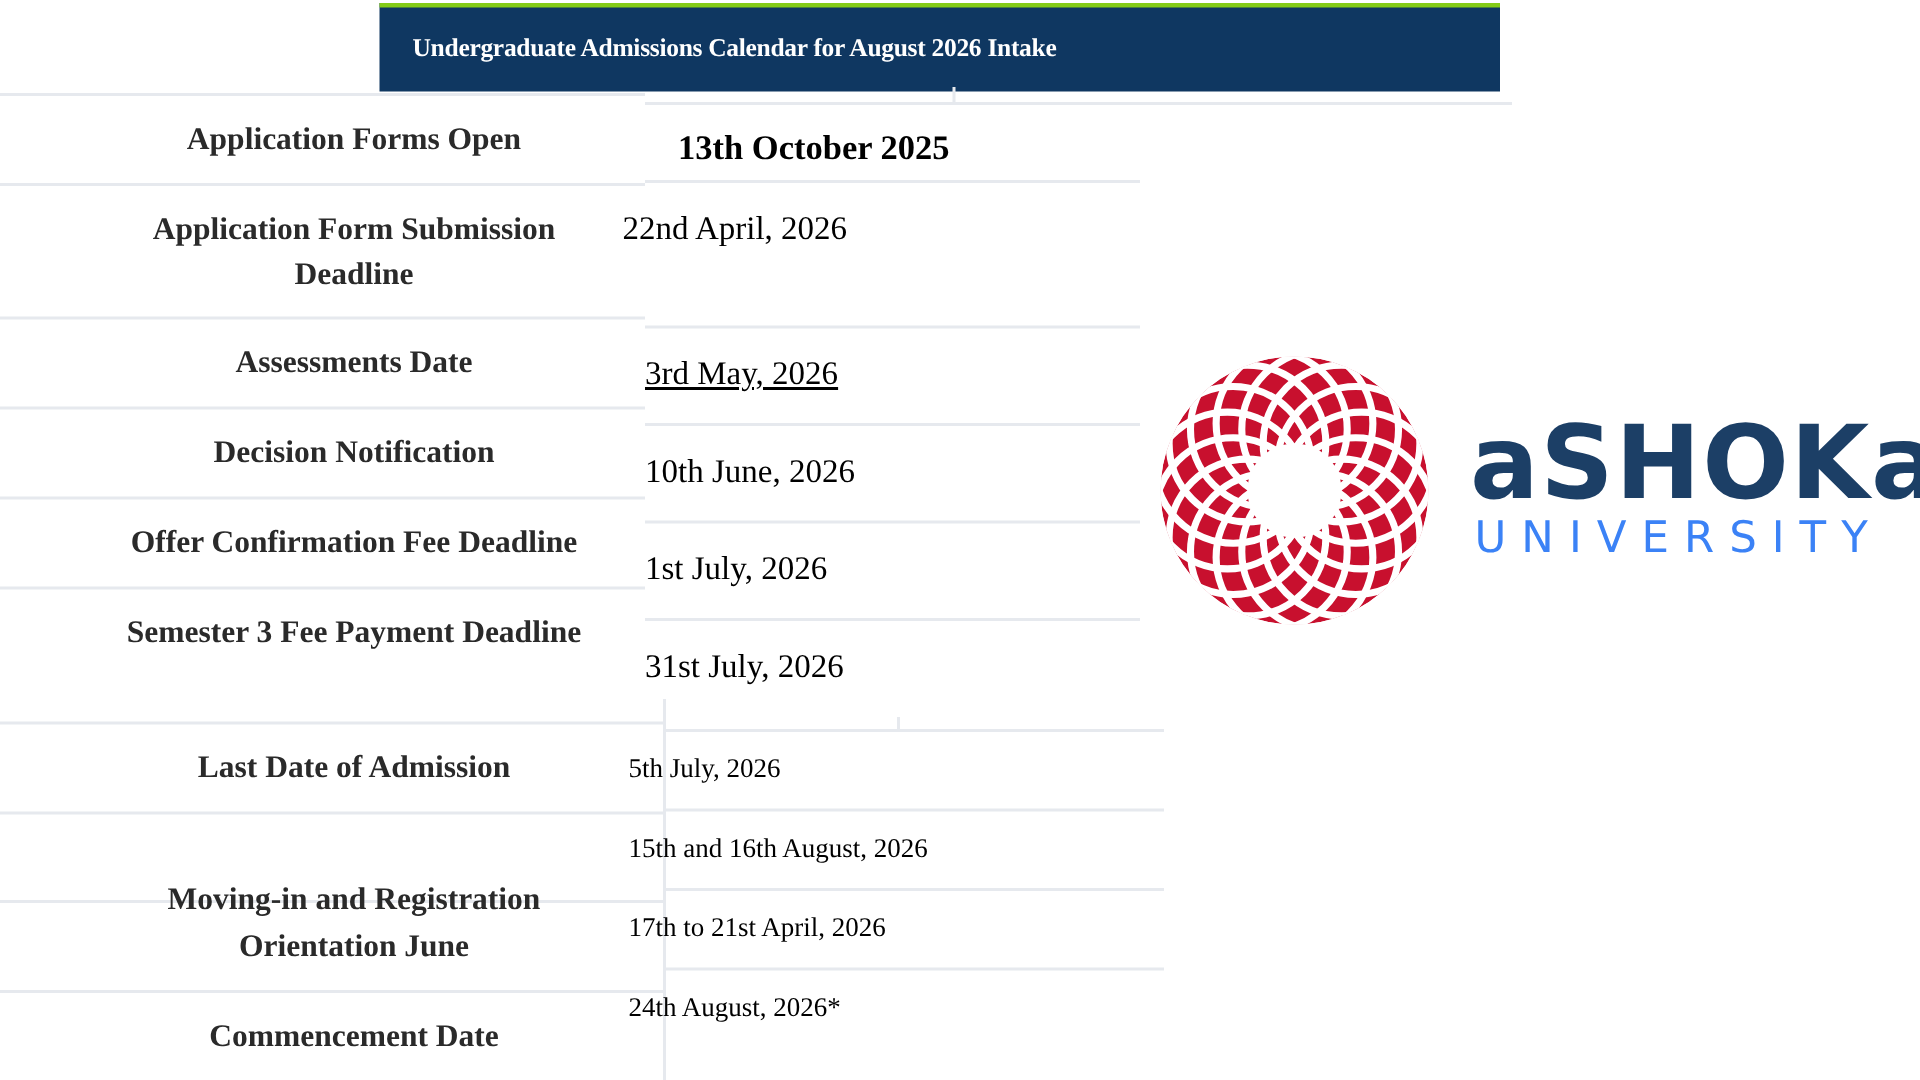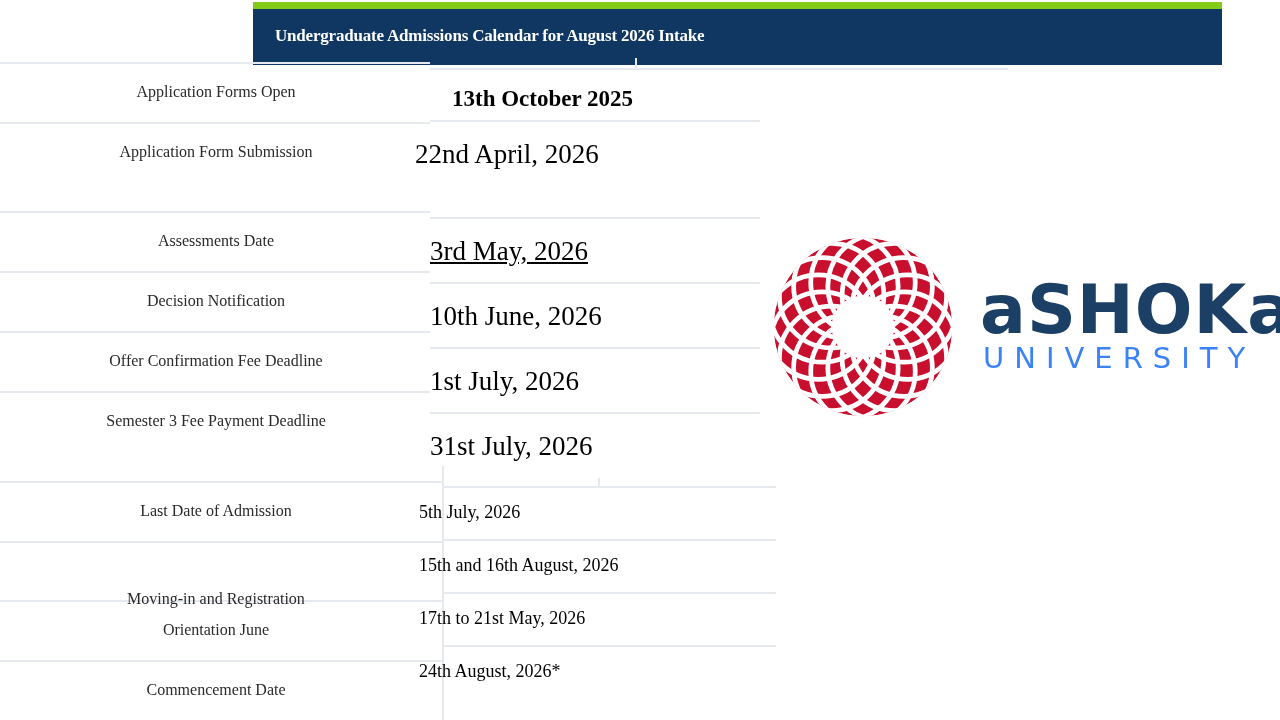--- a/index.html
+++ b/index.html
@@ -3,45 +3,45 @@
   <meta charset="utf-8">
   <style>
     html, body { margin: 0; padding: 0; }
     body {
       width: 1280px; height: 720px; position: relative; overflow: hidden;
       background: #ffffff;
       font-family: "DejaVu Serif", "Liberation Serif", serif;
       color: #2b2b2b;
     }
     .banner {
-      position: absolute; left: 253px; top: 2px; width: 969px; height: 56px;
+      position: absolute; left: 253px; top: 2px; width: 747px; height: 56px;
       background: #0f3761;
-      border-top: 7px solid #84cc16;
+      border-top: 3px solid #84cc16;
     }
     .banner-title {
       position: absolute; left: 22px; top: 17px;
       color: #ffffff; font-weight: bold; font-size: 17px;
       font-family: "Liberation Serif", "DejaVu Serif", serif;
       letter-spacing: -0.2px;
     }
     .hline { position: absolute; height: 2px; background: #e6e9ee; }
     .vline { position: absolute; width: 2px; background: #e6e9ee; }
 
     .label {
       position: absolute; left: 0; width: 432px;
-      text-align: center; font-weight: normal; font-size: 16px;
+      text-align: center; font-weight: bold; font-size: 21px;
       font-family: "Liberation Serif", "DejaVu Serif", serif;
-      color: #2a2a2a; line-height: 30px;
+      color: #2a2a2a; line-height: 30px; padding-left: 20px;
     }
     .value {
       position: absolute; text-align: left;
       font-family: "Liberation Serif", "DejaVu Serif", serif;
       color: #000000;
     }
-    .v-big { font-size: 27px; left: 430px; width: 330px; }
+    .v-big { font-size: 22px; left: 430px; width: 330px; }
     .v-small { font-size: 18px; left: 444px; width: 330px; }
     .v-bold { font-weight: bold; font-size: 23px; }
 
     .logo { position: absolute; left: 768px; top: 232px; width: 190px; height: 190px; }
     .wordmark {
       position: absolute; left: 980px; top: 276px;
       color: #1c3f66; font-family: "DejaVu Sans", "Liberation Sans", sans-serif;
       font-size: 68px; font-weight: bold; letter-spacing: 1px; line-height: 68px;
     }
     .wordsub {
@@ -77,39 +77,40 @@
 <div class="hline" style="left:0;top:541px;width:442px;"></div>
 <div class="hline" style="left:444px;top:539px;width:332px;"></div>
 <div class="hline" style="left:0;top:600px;width:442px;"></div>
 <div class="hline" style="left:444px;top:592px;width:332px;"></div>
 <div class="hline" style="left:0;top:660px;width:442px;"></div>
 <div class="hline" style="left:444px;top:645px;width:332px;"></div>
 
 <div class="label" style="top:77px;">Application Forms Open</div>
 <div class="label" style="top:137px;">
   <div>Application Form Submission</div>
+  <div>Deadline</div>
 </div>
 <div class="label" style="top:226px;">Assessments Date</div>
 <div class="label" style="top:286px;">Decision Notification</div>
 <div class="label" style="top:346px;">Offer Confirmation Fee Deadline</div>
 <div class="label" style="top:406px;">Semester 3 Fee Payment Deadline</div>
 <div class="label" style="top:496px;">Last Date of Admission</div>
 <div class="label" style="top:556px;margin-top:28px;">Moving-in and Registration</div>
 <div class="label" style="top:615px;">Orientation June</div>
 <div class="label" style="top:675px;">Commencement Date</div>
 
 <div class="value v-big v-bold" style="top:86px;left:452px;width:330px;">13th October 2025</div>
 <div class="value v-big" style="top:139px;left:415px;">22nd April, 2026</div>
 <div class="value v-big" style="top:236px;text-decoration:underline;">3rd May, 2026</div>
 <div class="value v-big" style="top:301px;">10th June, 2026</div>
 <div class="value v-big" style="top:366px;">1st July, 2026</div>
 <div class="value v-big" style="top:431px;">31st July, 2026</div>
 <div class="value v-small" style="top:502px;left:419px;">5th July, 2026</div>
 <div class="value v-small" style="top:555px;left:419px;">15th and 16th August, 2026</div>
-<div class="value v-small" style="top:608px;left:419px;">17th to 21st May, 2026</div>
+<div class="value v-small" style="top:608px;left:419px;">17th to 21st April, 2026</div>
 <div class="value v-small" style="top:661px;left:419px;">24th August, 2026*</div>
 
 <div class="logo">
   <svg width="190" height="190" viewBox="-100 -100 200 200">
     <defs>
       <clipPath id="outer">
           <circle cx="0" cy="0" r="94"></circle>
         </clipPath>
     </defs>
     <g clip-path="url(#outer)">

